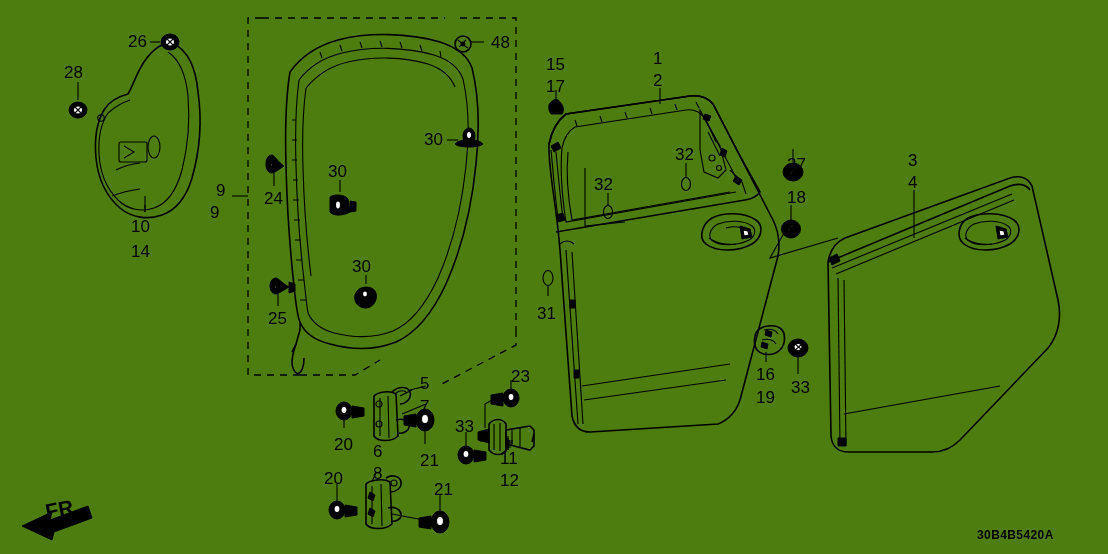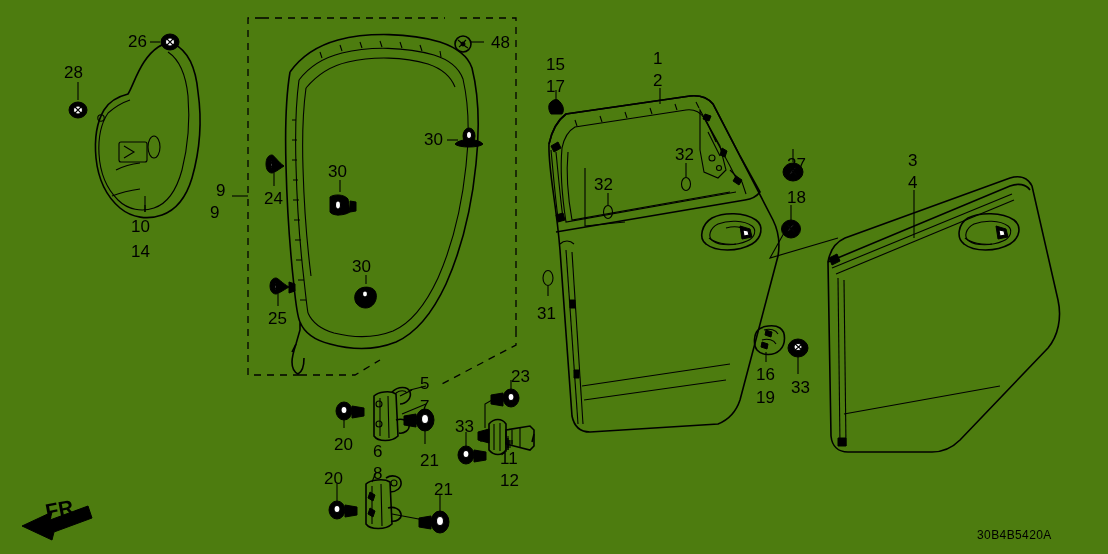--- a/index.html
+++ b/index.html
@@ -2,21 +2,21 @@
 <html><head>
 <meta charset="utf-8">
 <style>
   html,body{margin:0;padding:0;background:#fff;}
   body{width:1108px;height:554px;overflow:hidden;
        font-family:"Liberation Sans",sans-serif;color:#000;}
   #stage{position:relative;width:1108px;height:554px;background:#4d7c0f;}
   svg{position:absolute;left:0;top:0;width:1108px;height:554px;}
   .lbl{position:absolute;font-family:"Liberation Sans",sans-serif;
        font-size:17px;line-height:1;color:#000;white-space:pre;}
-  .code{position:absolute;font-size:12px;letter-spacing:.4px;}
+  .code{position:absolute;font-size:12px;letter-spacing:.4px;font-weight:bold;}
   .frtxt{position:absolute;font-weight:bold;font-size:21px;
          transform:rotate(-11deg);transform-origin:left bottom;}
   .ln{stroke:#000;fill:none;}
   .thin{stroke-width:1.1;}
   .med{stroke-width:1.6;}
   .fillk{fill:#000;stroke:#000;}
   .white{fill:#fff;}
   .dash{stroke:#000;stroke-width:1.3;fill:none;stroke-dasharray:7 6;}
 </style>
 </head>

